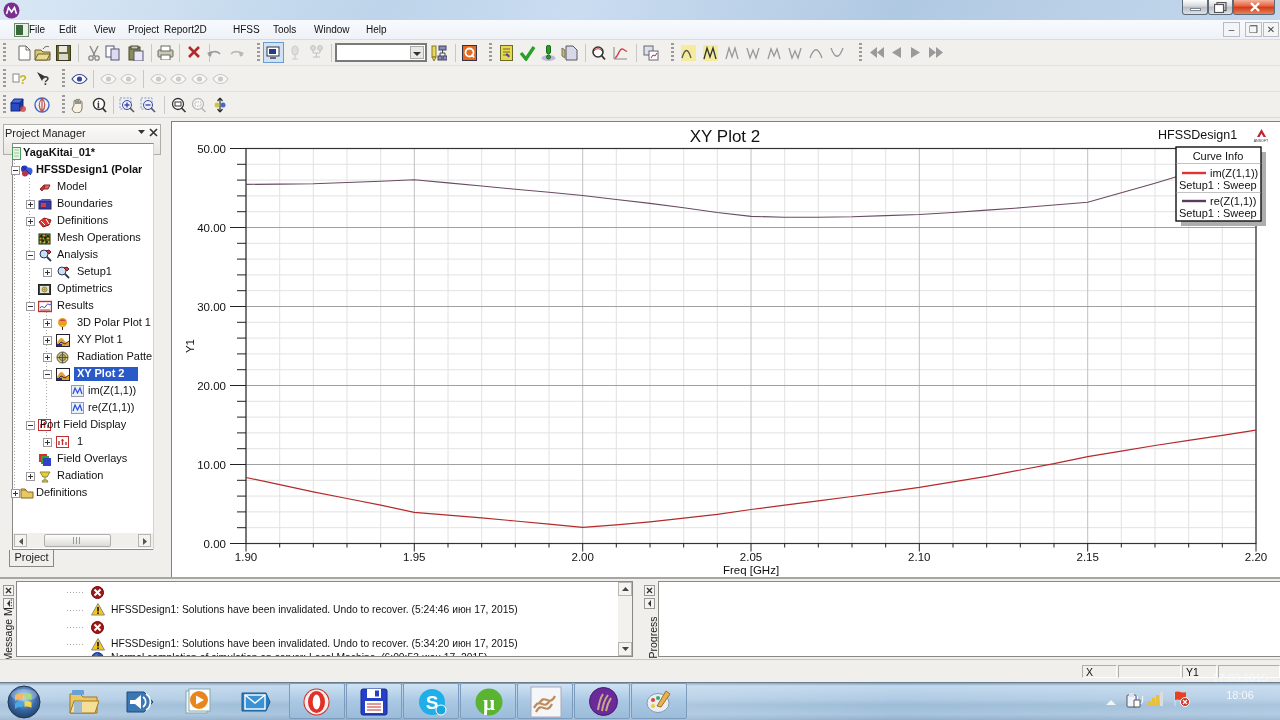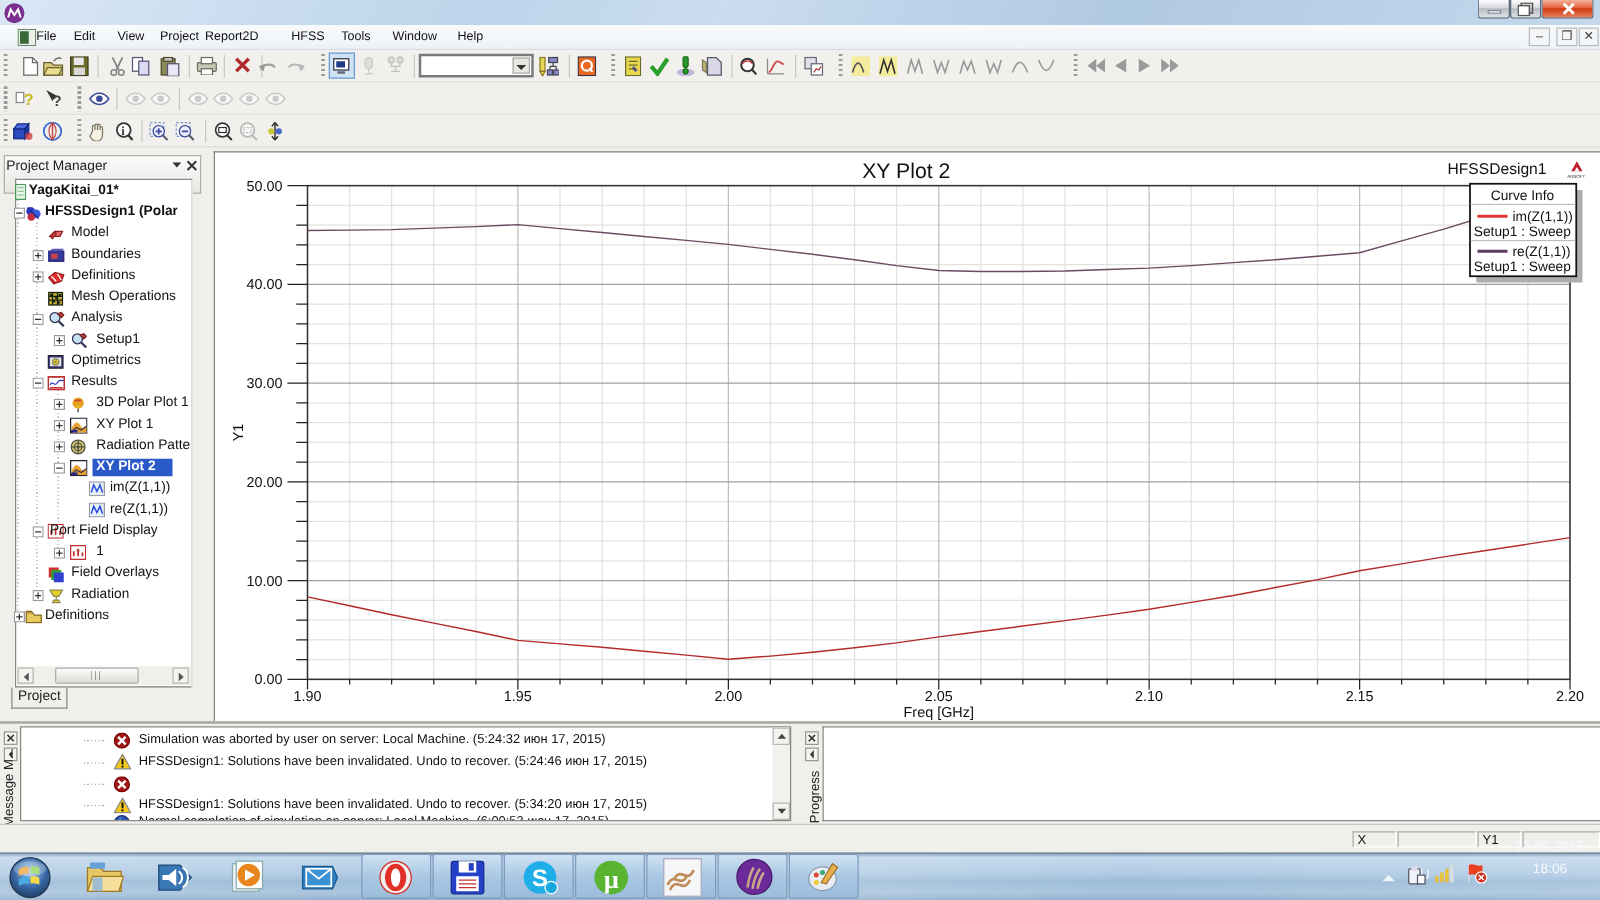--- a/index.html
+++ b/index.html
@@ -597,21 +597,20 @@
 <div class="abs" style="left:618px;top:642px;width:14px;height:14px;border:1px solid #b8b6b2;background:#f4f3f0"></div>
 <svg class="abs " style="left:622px;top:646px" width="7" height="6">
       <path d="M0 1l3.5 4L7 1z" fill="#444"></path>
     </svg>
 <div class="abs" style="left:17px;top:582px;width:600px;height:74px;overflow:hidden">
 <div class="abs" style="left:50px;top:10px;width:18px;height:1px;background:repeating-linear-gradient(90deg,#aaa 0 1px,#0000 1px 3px)"></div>
 <svg class="abs" style="left:74px;top:3.5px" width="13" height="13">
         <circle cx="6.5" cy="6.5" r="6" fill="#a01818" stroke="#700"></circle>
         <path d="M3.5 3.5l6 6M9.5 3.5l-6 6" stroke="#fff" stroke-width="2"></path>
       </svg>
-<div class="abs" style="left:94px;top:4px;font-size:10.3px;color:#111;white-space:nowrap">Simulation was aborted by user on server: Local Machine. (5:24:32 июн 17, 2015)</div>
 <div class="abs" style="left:50px;top:28px;width:18px;height:1px;background:repeating-linear-gradient(90deg,#aaa 0 1px,#0000 1px 3px)"></div>
 <svg class="abs" style="left:74px;top:21.0px" width="14" height="13">
         <path d="M7 0.5L13.5 12H0.5z" fill="#f4c818" stroke="#888"></path>
         <path d="M7 4v4.5" stroke="#111" stroke-width="1.6"></path>
         <circle cx="7" cy="10.2" r="0.9" fill="#111"></circle>
       </svg>
 <div class="abs" style="left:94px;top:22px;font-size:10.3px;color:#111;white-space:nowrap">HFSSDesign1: Solutions have been invalidated. Undo to recover. (5:24:46 июн 17, 2015)</div>
 <div class="abs" style="left:50px;top:45px;width:18px;height:1px;background:repeating-linear-gradient(90deg,#aaa 0 1px,#0000 1px 3px)"></div>
 <svg class="abs" style="left:74px;top:38.5px" width="13" height="13">
         <circle cx="6.5" cy="6.5" r="6" fill="#a01818" stroke="#700"></circle>

